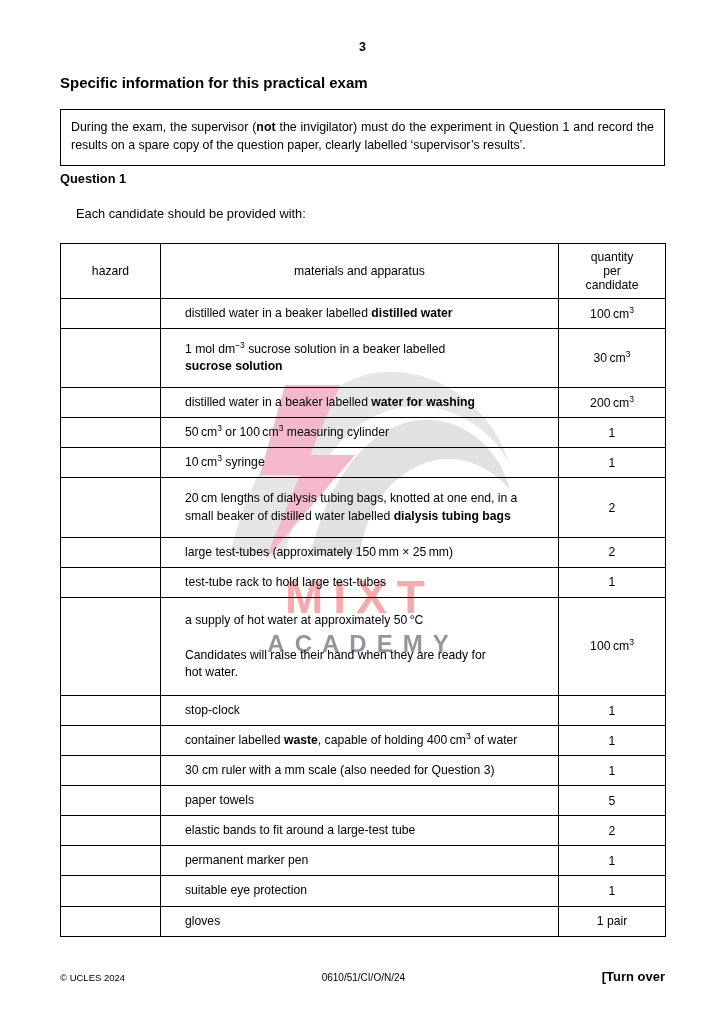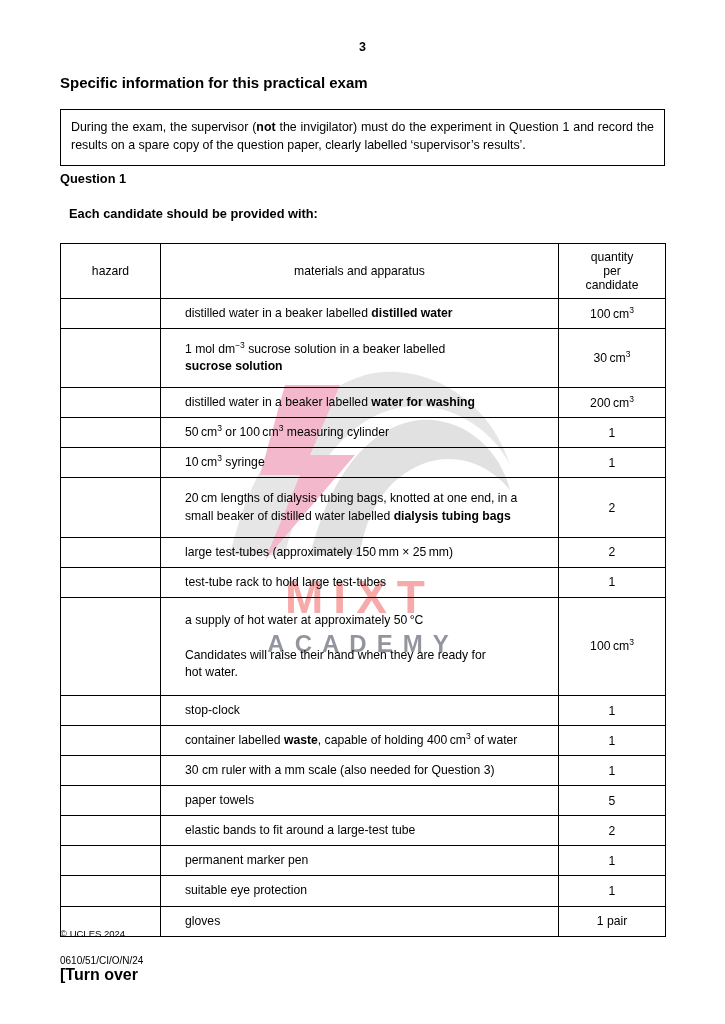--- a/index.html
+++ b/index.html
@@ -94,22 +94,21 @@
     text-align: justify;
     margin-bottom: 5px;
   }
   .q-title {
     font-size: 12.8px;
     font-weight: bold;
     margin: 0 0 20px 0;
   }
   .lead {
     font-size: 12.8px;
-    margin: 0 0 22px 9px;
-    font-weight: bold;
+    margin: 0 0 22px 16px;
   }
 
   table.apparatus {
     border-collapse: collapse;
     width: 605px;
     table-layout: fixed;
     font-size: 12.2px;
   }
   table.apparatus td, table.apparatus th {
     border: 1px solid #000;
@@ -136,25 +135,24 @@
   .footer {
     position: absolute;
     left: 60px;
     right: 60px;
     bottom: 40px;
     font-size: 10px;
     display: flex;
     justify-content: space-between;
     align-items: baseline;
     z-index: 10;
-    flex-direction: column;
   }
   .footer .copyright { font-size: 9.5px; }
   .footer .code { font-size: 10px; margin-top: 16px; }
-  .footer .turnover { font-size: 16px; font-weight: bold; }
+  .footer .turnover { font-size: 13px; font-weight: bold; }
   b { font-weight: bold; }
 </style>
 </head>
 <body>
 
 <div class="watermark">
   <div class="wm-inner">
     <svg class="wm-swoosh" viewBox="0 0 340 220">
       <path d="M40 200 C 60 110, 110 40, 175 20 C 235 5, 300 45, 320 110 C 300 70, 250 40, 200 55 C 150 70, 110 130, 95 200 Z" fill="#c9c9c9"></path>
       <path d="M120 200 C 140 120, 180 70, 230 65 C 275 62, 310 95, 320 135 C 300 110, 265 95, 230 110 C 195 125, 175 160, 170 200 Z" fill="#bdbdbd"></path>

